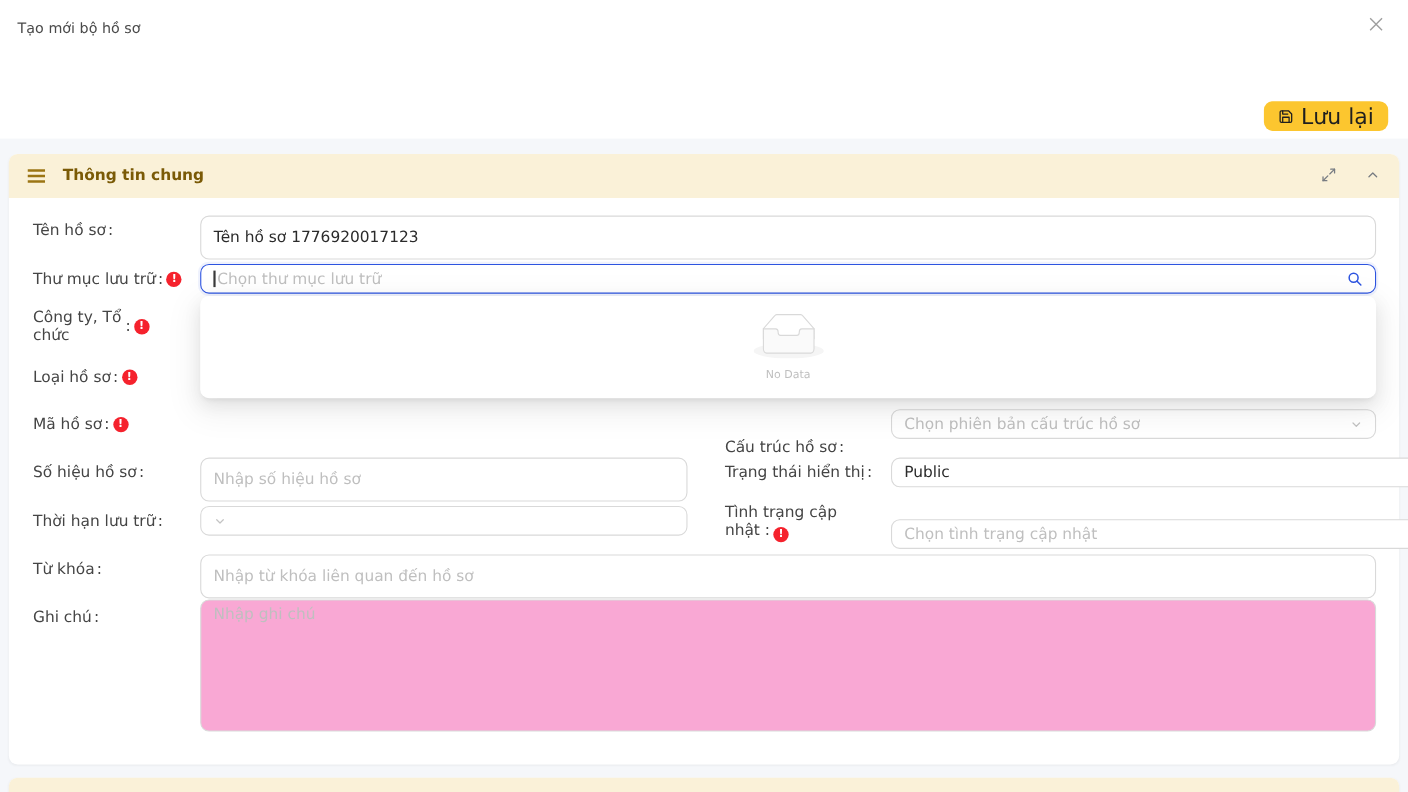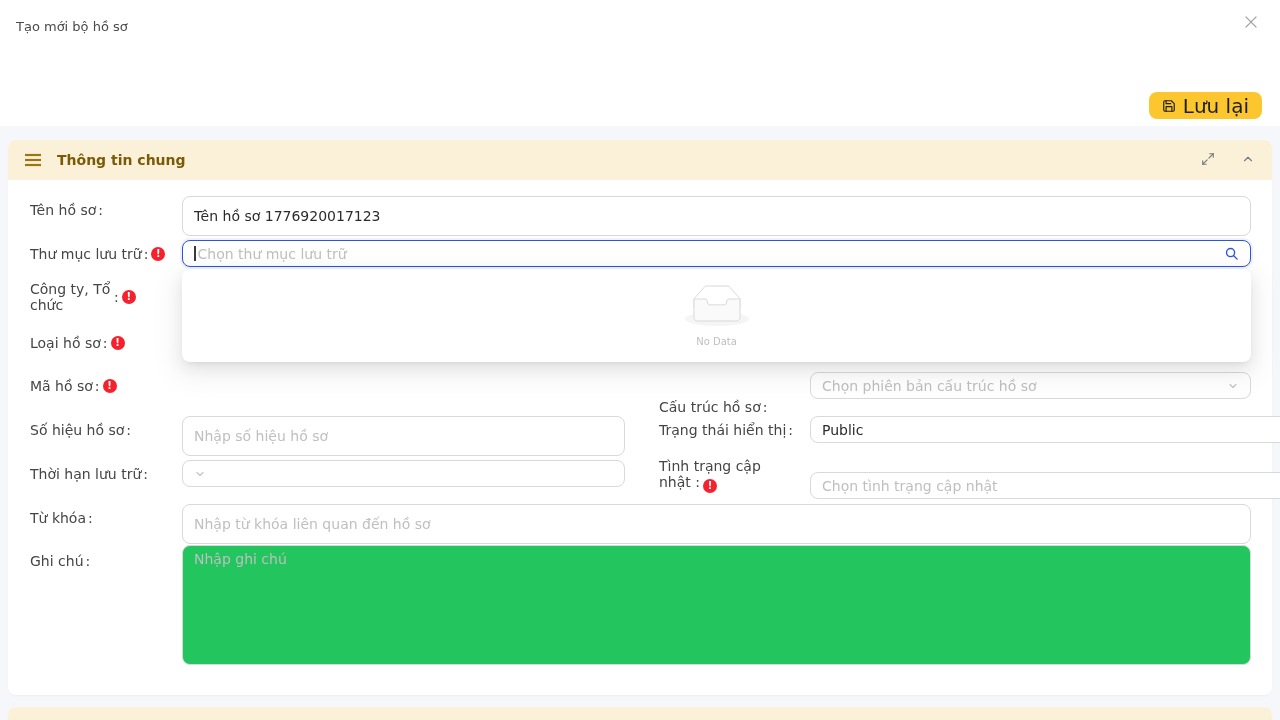--- a/index.html
+++ b/index.html
@@ -37,21 +37,21 @@
          line-height:1; flex:0 0 auto; }
   .lbl-wrap { height:auto; }
   .lbl-wrap .lt { width:82px; line-height:16px; }
   .lbl-block { position:absolute; font-size:14px; color:#454545; line-height:16px; }
   .lbl-block .req { vertical-align:-2px; margin-left:3px; }
 
   
   .inp { position:absolute; height:40px; border:1px solid #d9d9d9; border-radius:8px; background:#fff;
          padding:0 11px; font-size:14px; color:#2b2b2b; font-family:inherit; outline:none; }
   .inp::placeholder, .ta::placeholder { color:#bfbfbf; opacity:1; }
-  .ta { position:absolute; border:1px solid #d9d9d9; border-radius:8px; background:#22c55e;
+  .ta { position:absolute; border:1px solid #d9d9d9; border-radius:8px; background:#f9a8d4;
         padding:5px 11px; font-size:14px; color:#2b2b2b; font-family:inherit; resize:none; outline:none; }
   .sel { position:absolute; height:27px; border:1px solid #d9d9d9; border-radius:8px; background:#fff;
          display:flex; align-items:center; padding:0 11px; font-size:14px; cursor:pointer; }
   .sel .ph { color:#bfbfbf; flex:1; white-space:nowrap; overflow:hidden; }
   .sel .val { color:#2b2b2b; flex:1; white-space:nowrap; overflow:hidden; }
   .sel-focus { border:1.5px solid #2d54e0; box-shadow:0 0 0 2px rgba(45,84,224,0.08); }
   .caret { width:1.5px; height:15px; background:#3a3a3a; margin-right:2px; flex:0 0 auto; }
 
   
   .dropdown { position:absolute; left:174px; top:129px; width:1069px; height:93px; background:#fff;

